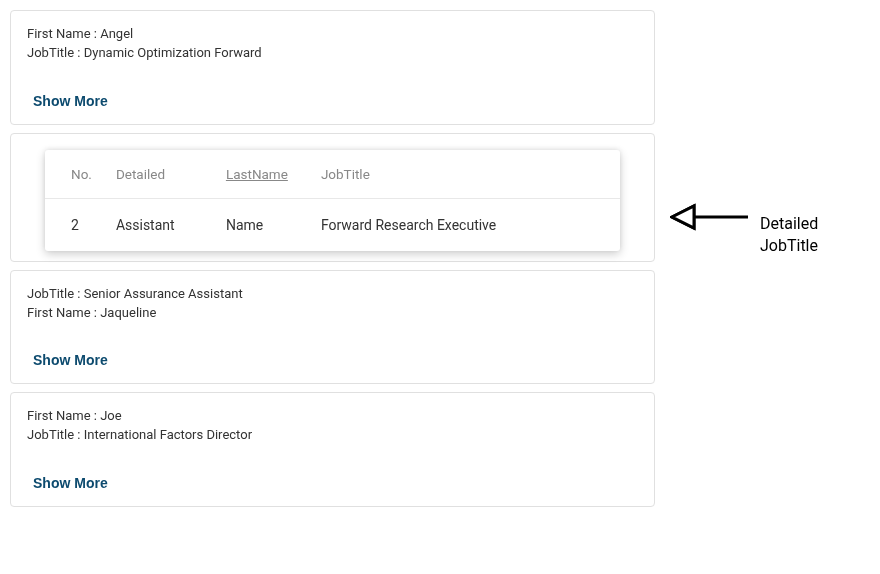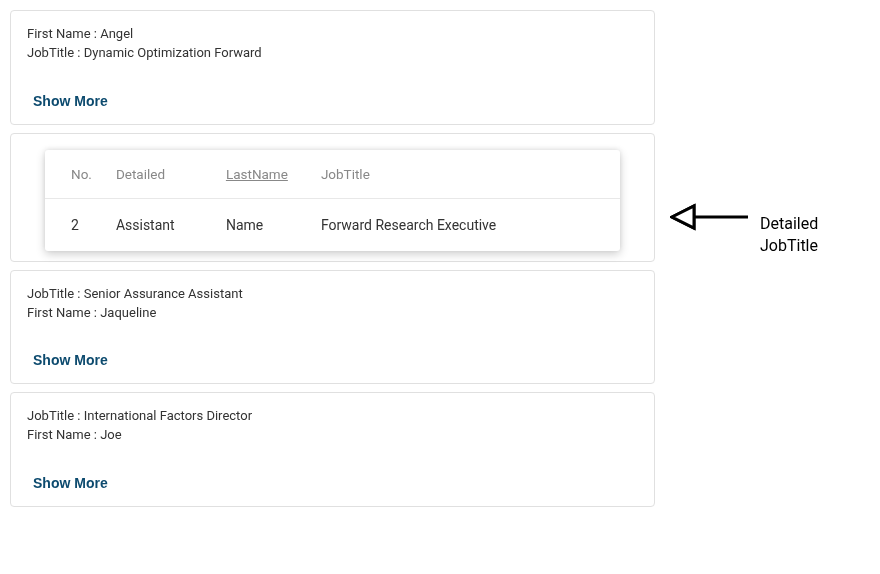--- a/index.html
+++ b/index.html
@@ -150,24 +150,24 @@
       </div>
     </div>
     <div class="action-row">
       <button class="action-button">Show More</button>
     </div>
   </div>
 
   <div class="card">
     <div class="card-body">
       <div class="info-line">
-        <span>JobTitle : </span><span>International Factors Director</span>
+        <span>First Name : </span><span>Joe</span>
       </div>
       <div class="info-line">
-        <span>First Name : </span><span>Joe</span>
+        <span>JobTitle : </span><span>International Factors Director</span>
       </div>
     </div>
     <div class="action-row">
       <button class="action-button">Show More</button>
     </div>
   </div>
 
   <div class="annotation">
     <svg class="arrow-svg" viewBox="0 0 80 40">
       <line x1="20" y1="20" x2="78" y2="20" stroke="#000" stroke-width="3"></line>

